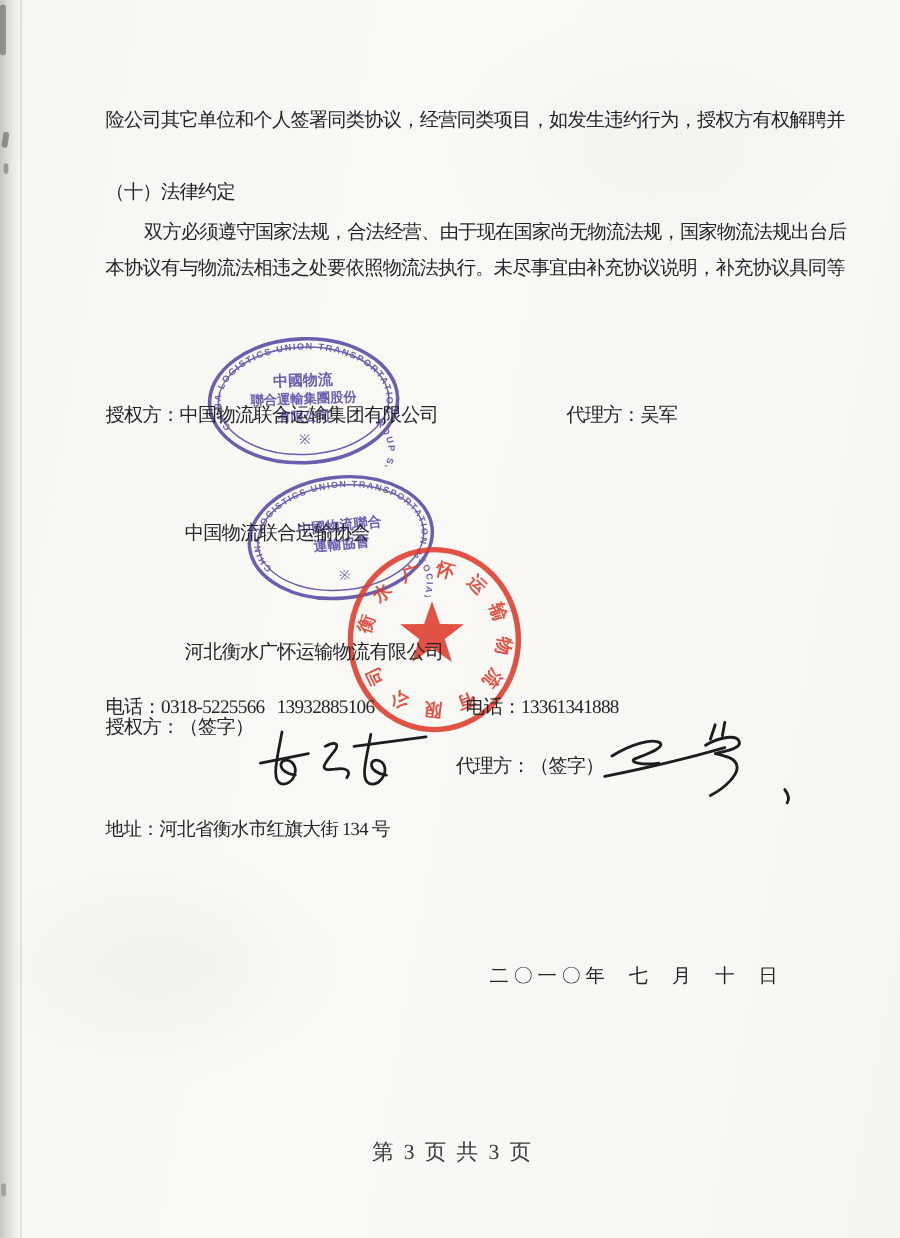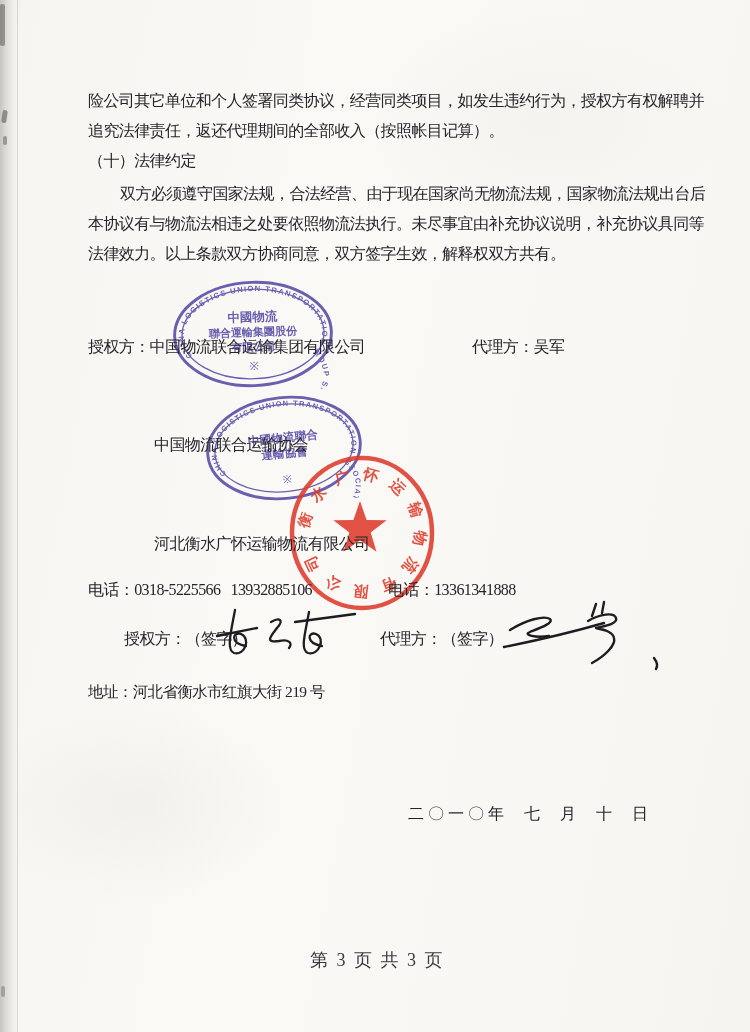--- a/index.html
+++ b/index.html
@@ -33,21 +33,21 @@
   .lh{left:88px;top:151px;}
   .l3{left:120px;top:184px;}
   .l4{left:88px;top:214px;}
   .l5{left:88px;top:244px;}
   .auth{left:88px;top:337px;}
   .agent{left:472px;top:337px;}
   .assoc{left:154px;top:435px;}
   .company{left:154px;top:534px;}
   .phoneL{left:88px;top:580px;}
   .phoneR{left:388px;top:580px;}
-  .signL{left:88px;top:629px;margin-left:36px;}
+  .signL{left:88px;top:597px;}
   .signR{left:380px;top:629px;}
   .addrL{left:88px;top:682px;font-size:15.5px;}
   .addrR{left:376px;top:684px;font-size:14px;letter-spacing:-0.4px;}
   .date{left:408px;top:756px;letter-spacing:4px;margin-top:48px;}
   .footer{left:310px;top:950px;font-size:18px;letter-spacing:2px;color:#3a383e;}
 
   .stamp{position:absolute;}
   .stamp1{left:170px;top:277px;transform:rotate(-2deg);}
   .stamp2{left:203px;top:391px;transform:rotate(-6deg);}
   .stampred{left:286px;top:452px;}
@@ -69,25 +69,23 @@
 <div class="paper">
 
   <div class="edge-strip"></div>
   <div class="edge-line"></div>
   <div class="edge-mark m1"></div>
   <div class="edge-mark m2"></div>
   <div class="edge-mark m3"></div>
   <div class="edge-mark m4"></div>
 
   <div class="ln l1">险公司其它单位和个人签署同类协议，经营同类项目，如发生违约行为，授权方有权解聘并</div>
-  <div class="ln l2">追究法律责任，返还代理期间的全部收入（按照帐目记算）。</div>
   <div class="ln lh">（十）法律约定</div>
   <div class="ln l3">双方必须遵守国家法规，合法经营、由于现在国家尚无物流法规，国家物流法规出台后</div>
   <div class="ln l4">本协议有与物流法相违之处要依照物流法执行。未尽事宜由补充协议说明，补充协议具同等</div>
-  <div class="ln l5">法律效力。以上条款双方协商同意，双方签字生效，解释权双方共有。</div>
 
   <svg class="stamp stamp1" width="166" height="114" viewBox="0 0 180 122" opacity="0.82">
     <g fill="none" stroke="#4b3ea0">
       <ellipse cx="90" cy="61" rx="85" ry="56" stroke-width="3.2"></ellipse>
       <ellipse cx="90" cy="61" rx="77" ry="48.5" stroke-width="1.4"></ellipse>
     </g>
     <defs>
       <path id="ring1" d="M 25 84.3 A 75 46.5 0 1 1 155 84.3 A 75 46.5 0 1 1 25 84.3"></path>
     </defs>
     <text class="seal-ring" fill="#4b3ea0">
@@ -156,18 +154,18 @@
     <g fill="none" stroke="#1d1c20" stroke-width="2.4" stroke-linecap="round" stroke-linejoin="round">
       <path d="M104 10 L100 22"></path>
       <path d="M112 8 L110 19"></path>
       <path d="M18 36 C34 26 52 21 58 25 C62 29 48 34 38 38 C30 41 44 44 57 42"></path>
       <path d="M12 53 C42 47 74 40 112 29"></path>
       <path d="M96 27 C108 20 122 18 124 24 C126 30 112 32 104 34 C113 36 121 38 122 44 C124 51 113 62 100 69"></path>
       <path d="M162 64 C165 68 166 72 164 75"></path>
     </g>
   </svg>
 
-  <div class="ln addrL">地址：河北省衡水市红旗大街 219 号</div>
+  <div class="ln addrL">地址：河北省衡水市红旗大街 134 号</div>
 
   <div class="ln date">二〇一〇年  七  月  十  日</div>
 
   <div class="ln footer">第 3 页 共 3 页</div>
 </div>
 
 </body></html>

